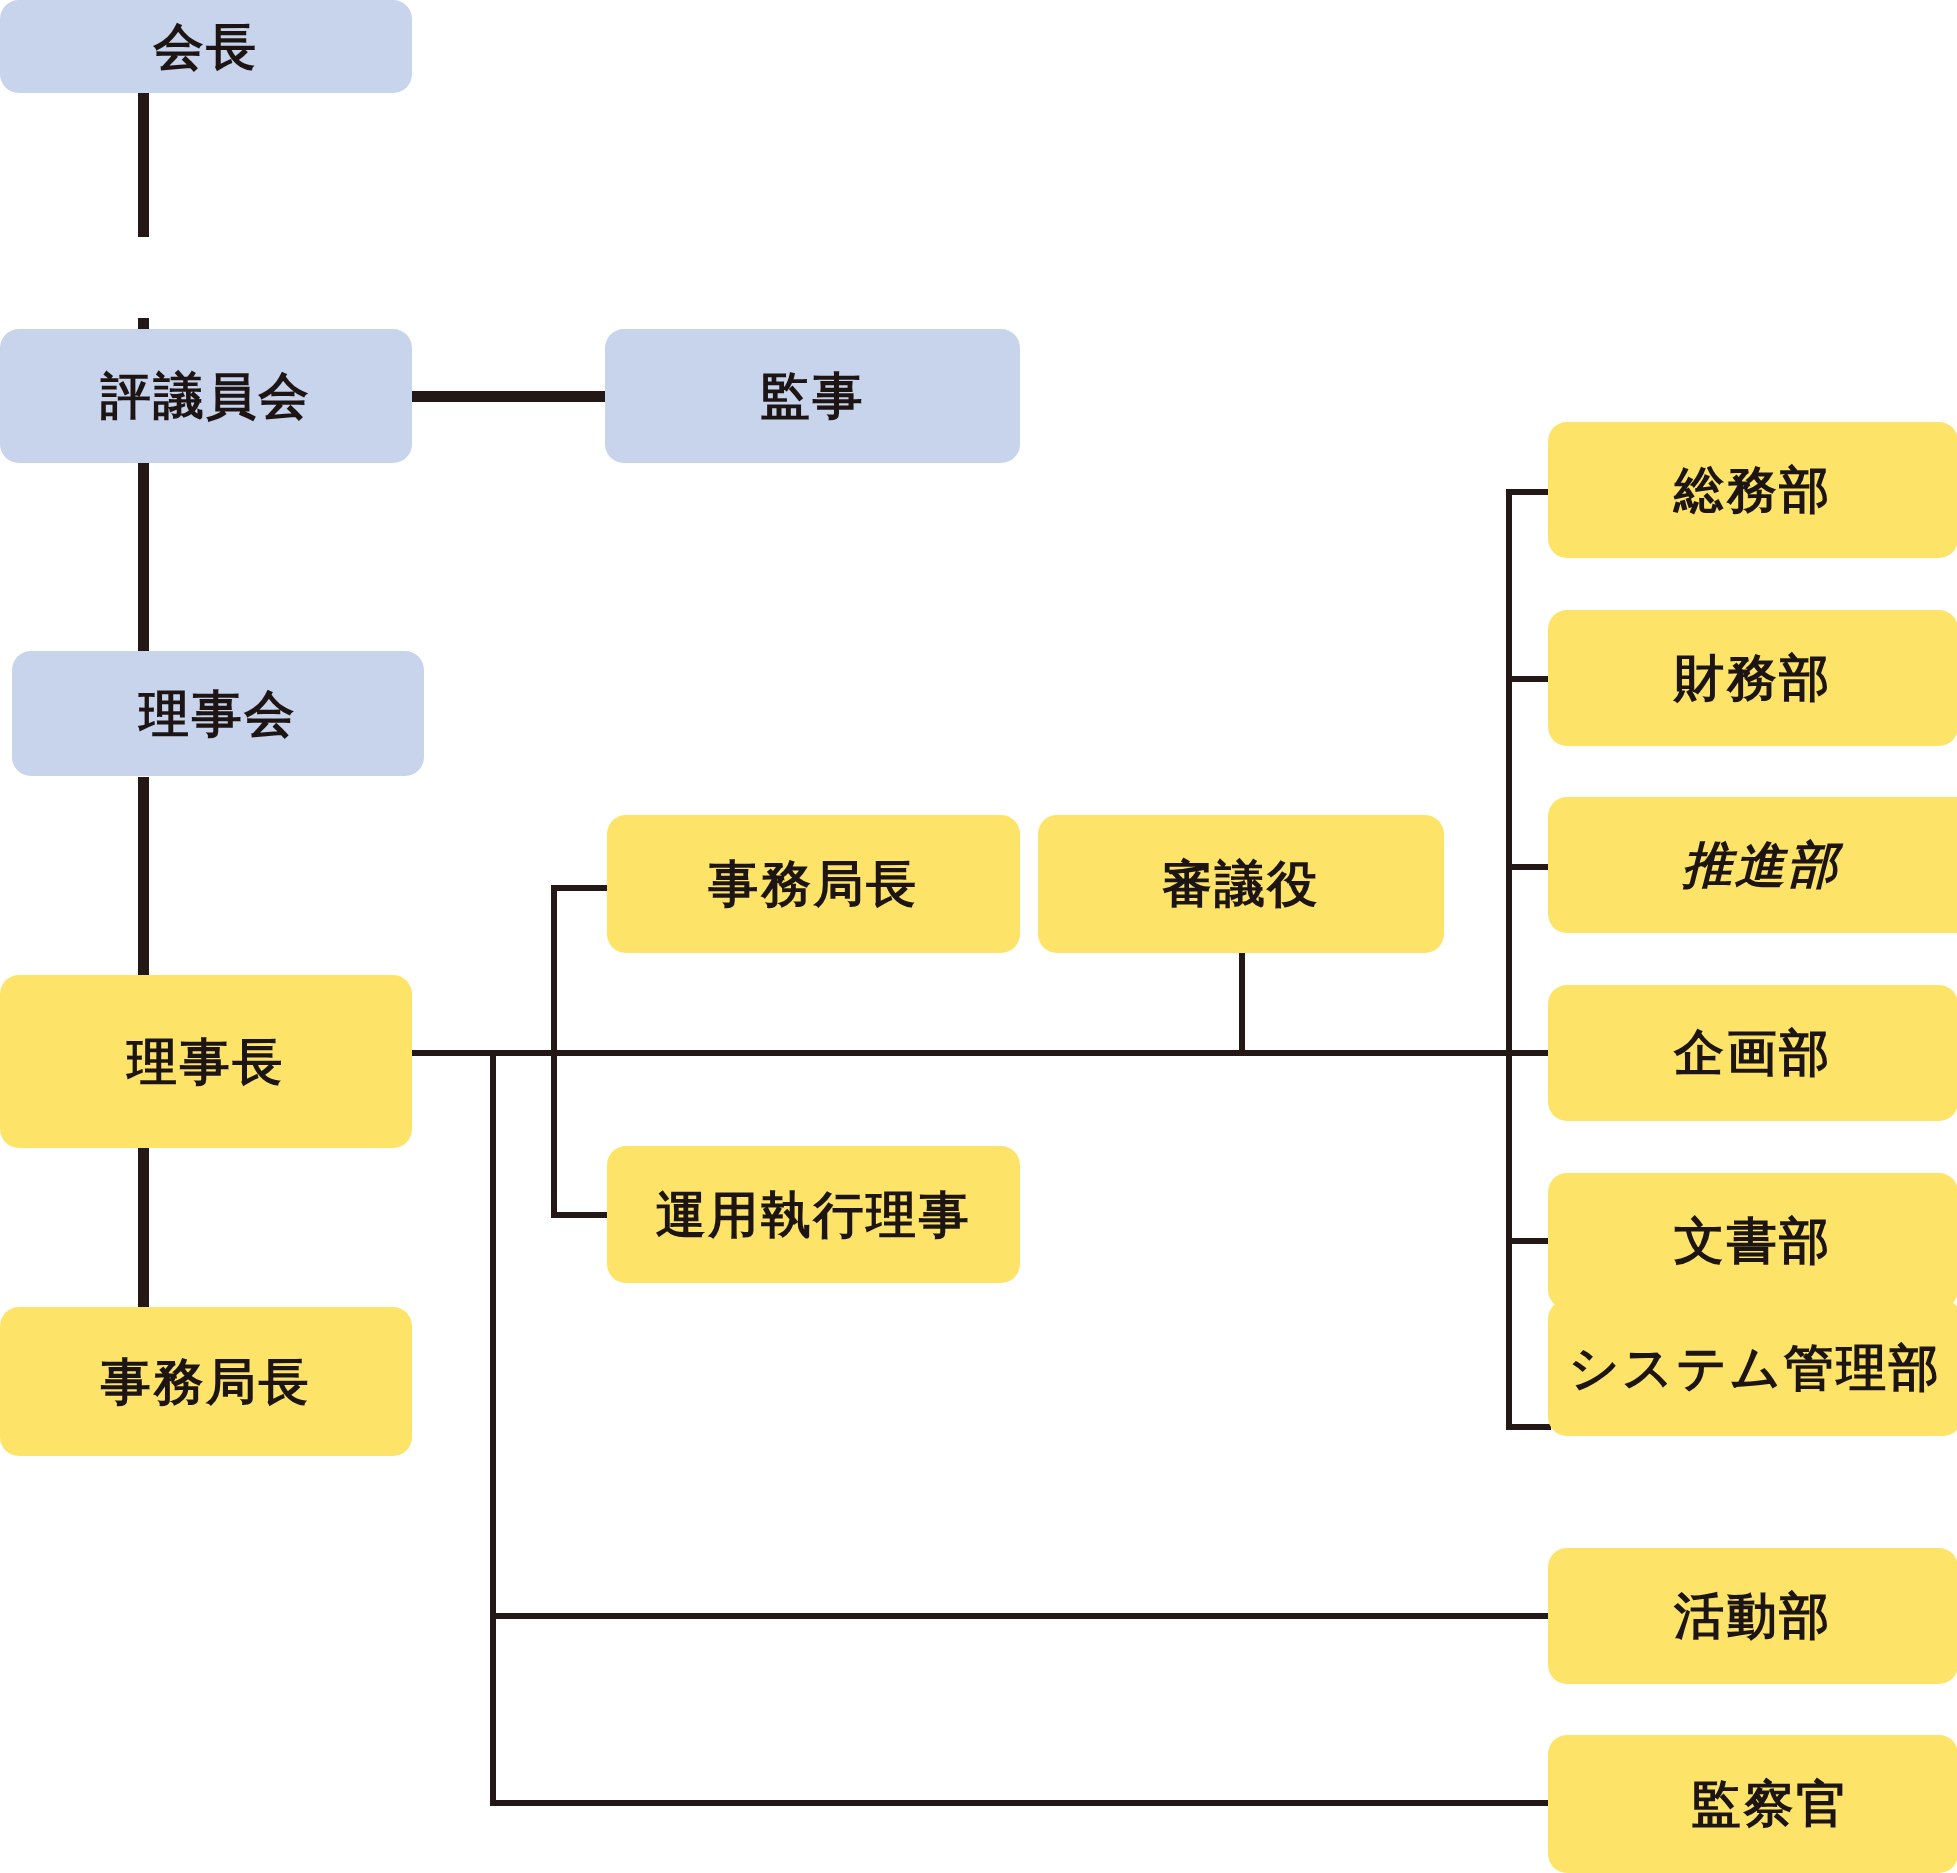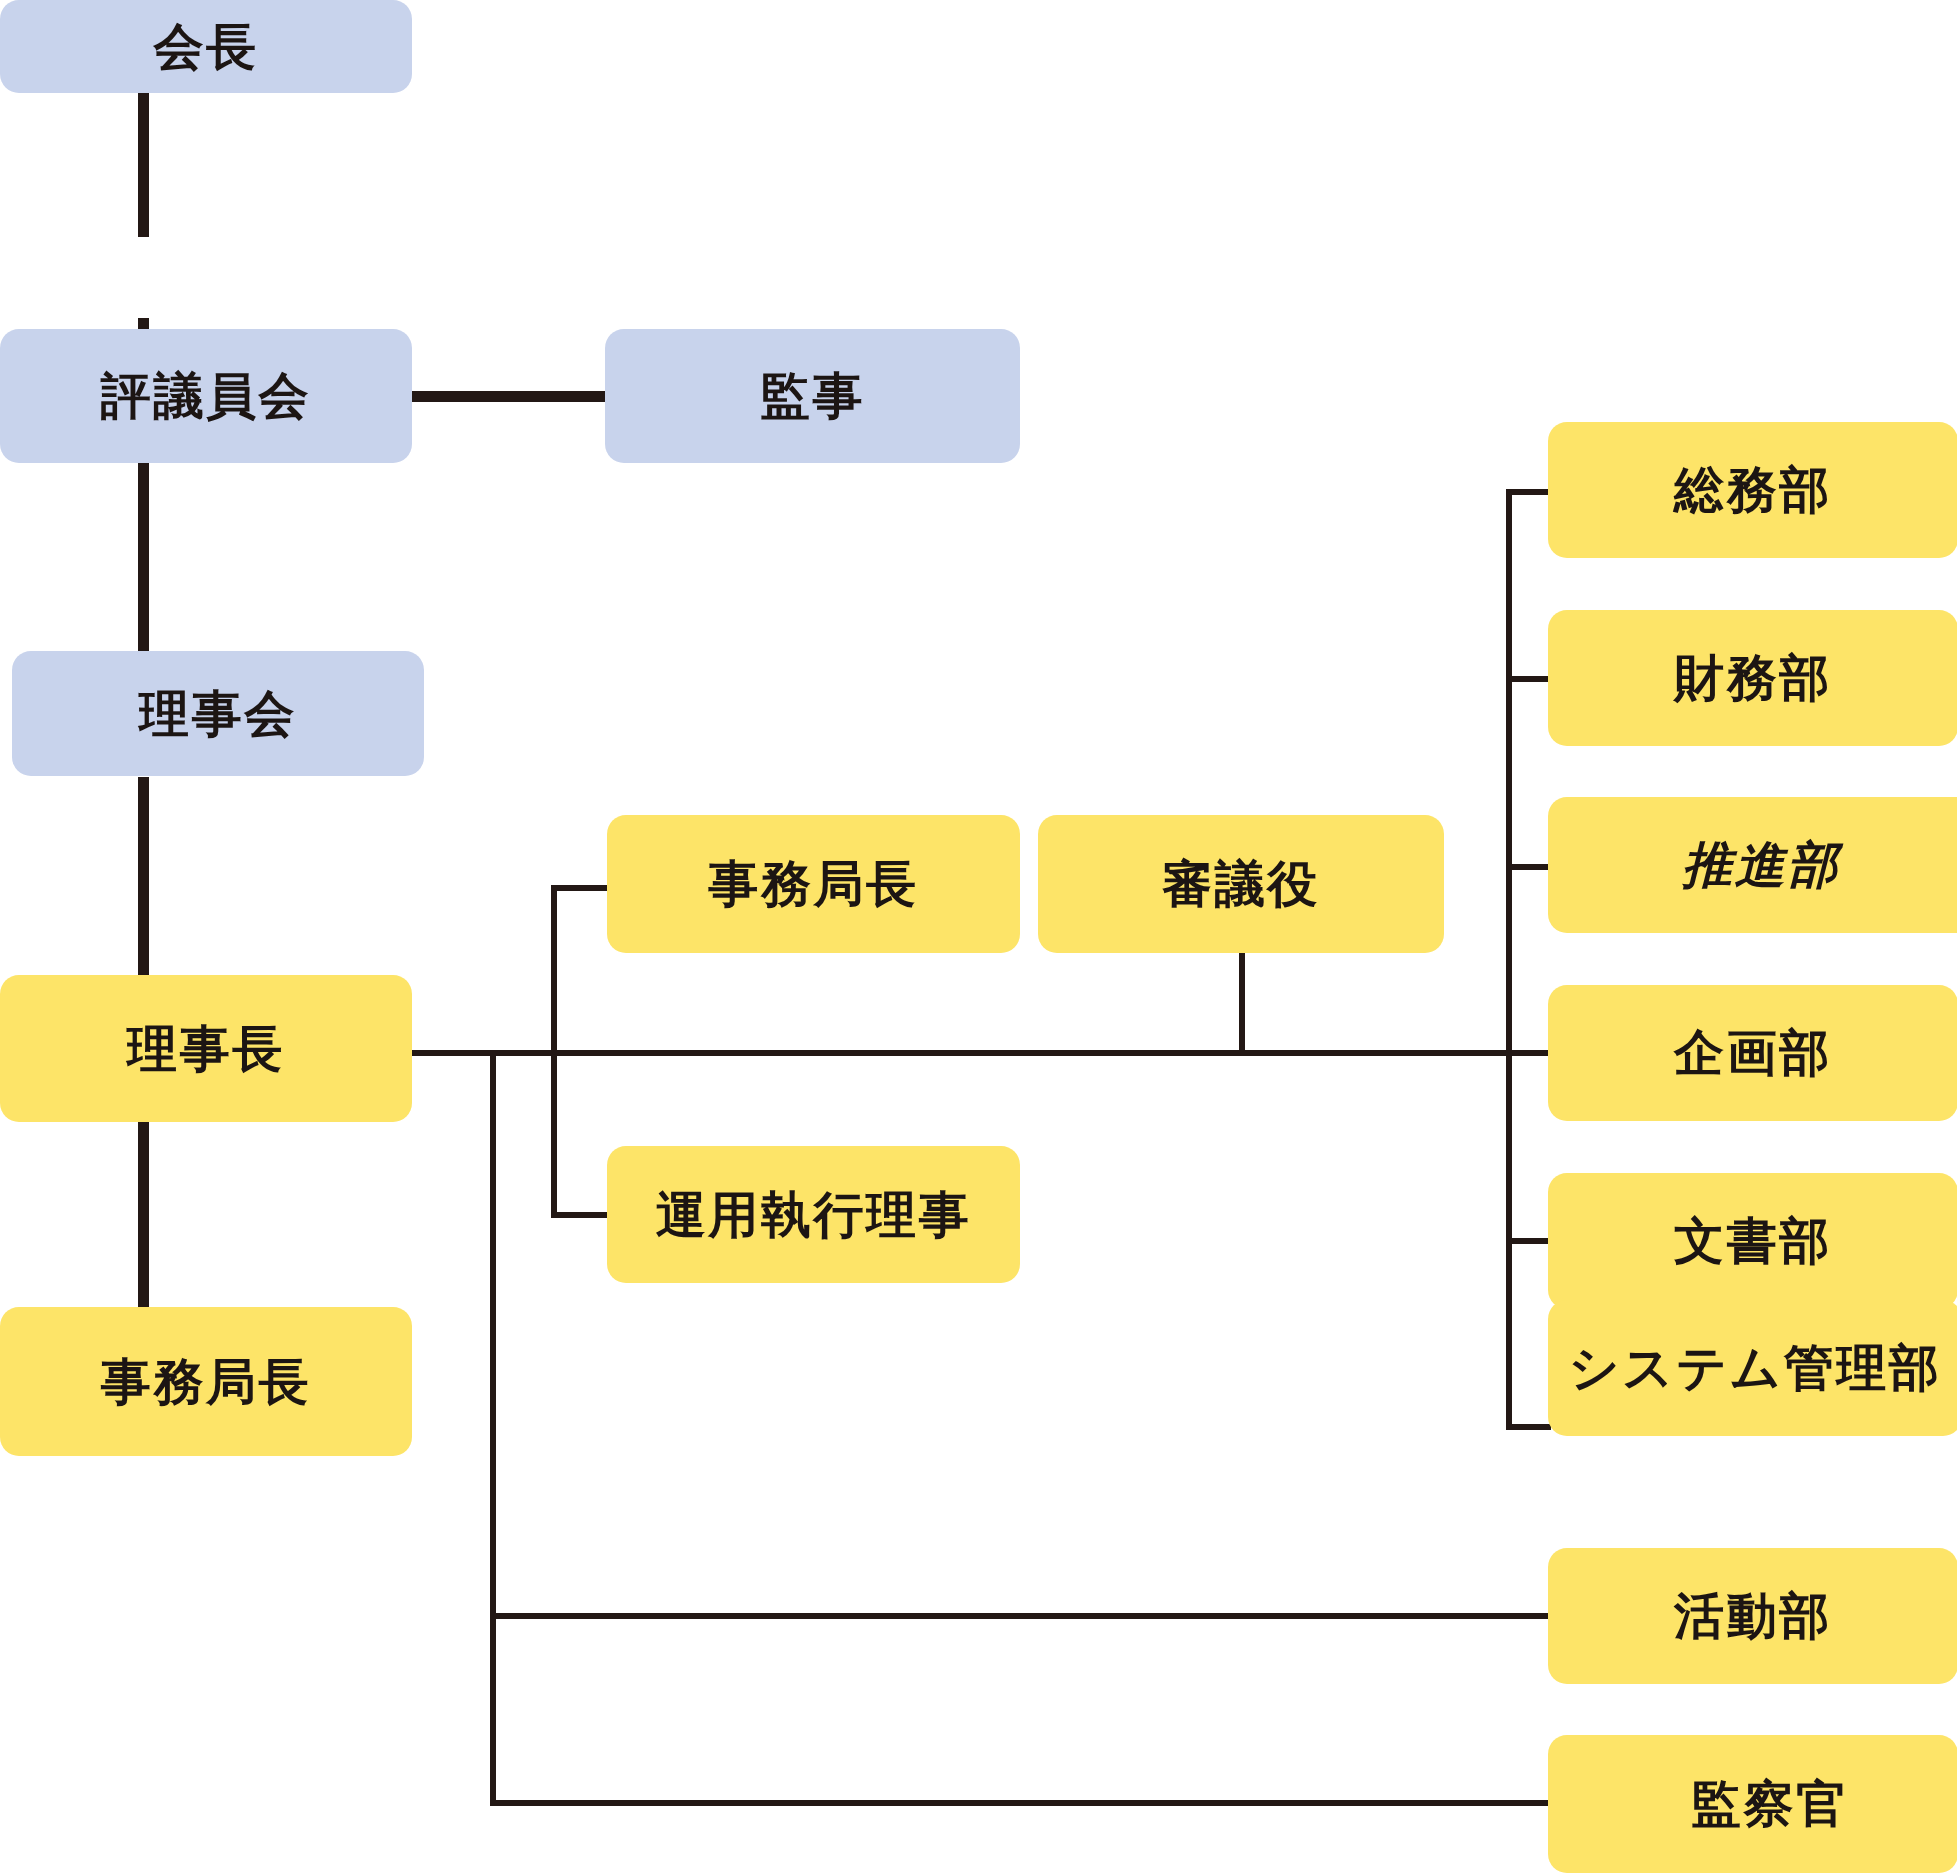--- a/index.html
+++ b/index.html
@@ -92,21 +92,21 @@
   </div>
 
   <div class="node blue" style="left:605px; top:329px; width:415px; height:134px;">
     <span class="node-label">監事</span>
   </div>
 
   <div class="node blue" style="left:0px; top:651px; width:412px; height:125px;margin-left:12px;">
     <span class="node-label">理事会</span>
   </div>
 
-  <div class="node yellow" style="left:0px; top:975px; width:412px; height:147px;">
+  <div class="node yellow" style="left:0px; top:975px; width:412px; height:173px;">
     <span class="node-label">理事長</span>
   </div>
 
   <div class="node yellow" style="left:0px; top:1307px; width:412px; height:149px;">
     <span class="node-label">事務局長</span>
   </div>
 
   <div class="node yellow" style="left:607px; top:815px; width:413px; height:138px;">
     <span class="node-label">事務局長</span>
   </div>

